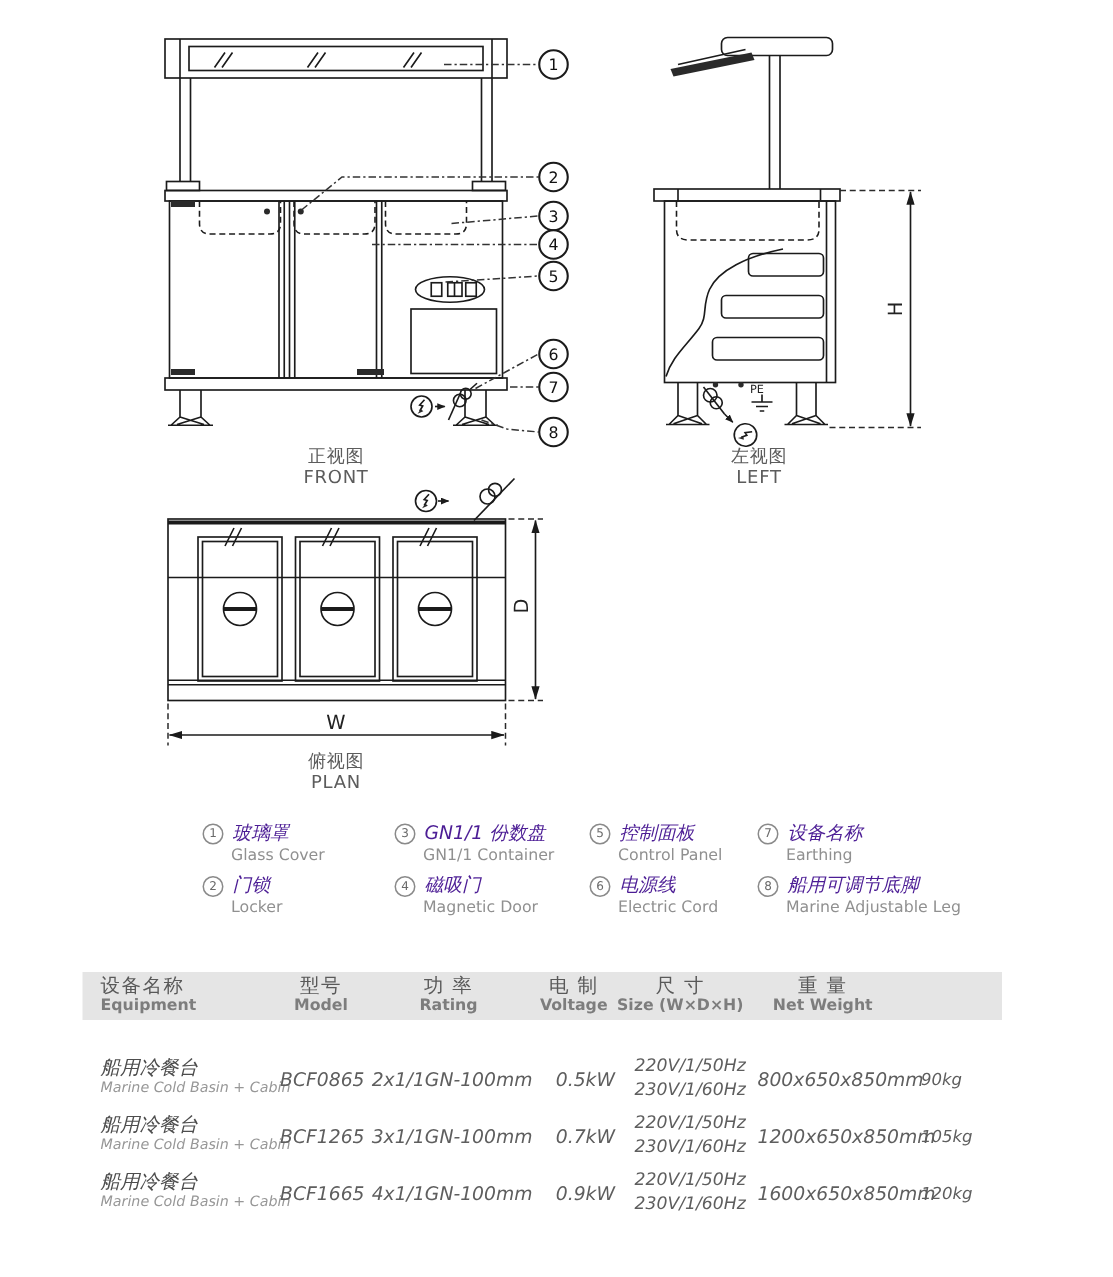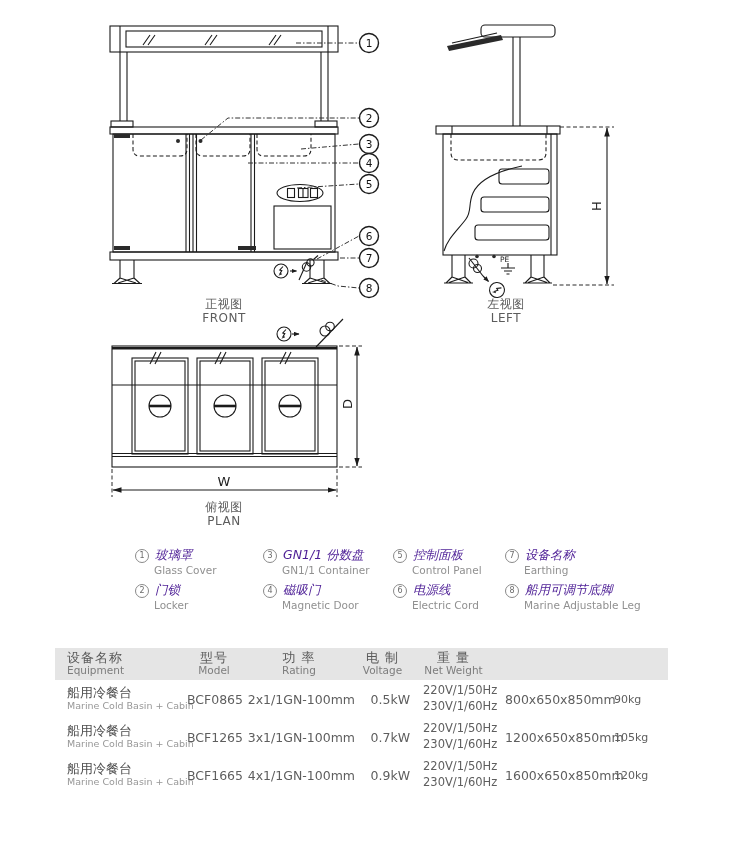--- a/index.html
+++ b/index.html
@@ -23,22 +23,22 @@
   .lg-line1{display:flex;align-items:center;height:15px;}
   .badge{display:inline-flex;align-items:center;justify-content:center;width:12px;height:12px;border:1px solid #8a8a8a;border-radius:50%;font-size:8px;color:#6a6a6a;margin-right:6px;flex:0 0 auto;}
   .lg-cn{font-size:12.5px;color:#4c1d95;white-space:nowrap;font-style:italic;}
   .lg-en{font-size:10.5px;color:#909090;margin-left:19px;margin-top:1px;white-space:nowrap;}
   
   .spec-table{position:absolute;left:55px;top:648px;width:613px;}
   .t-head{display:grid;grid-template-columns:130px 58px 112px 55px 87px 103px 68px;background:#e5e5e5;height:32px;align-items:center;}
   .th{text-align:center;line-height:1.1;}
   .th.first{text-align:left;padding-left:12px;}
   .th-cn{font-size:13px;color:#595959;letter-spacing:1px;}
-  .th-en{font-size:10.5px;color:#7d7d7d;letter-spacing:0;}
-  .t-body{margin-top:0;}
+  .th-en{font-size:10.5px;color:#7d7d7d;letter-spacing:0;font-weight:bold;}
+  .t-body{margin-top:20px;font-style:italic;}
   .t-row{display:grid;grid-template-columns:130px 58px 112px 55px 87px 103px 68px;height:38px;align-items:center;}
   .c-name{padding-left:12px;line-height:1.15;}
   .c-name-cn{font-size:13px;color:#4d4d4d;}
   .c-name-en{font-size:9.5px;color:#979797;white-space:nowrap;}
   .c-mid{text-align:right;font-size:12.5px;color:#5e5e5e;}
   .c-volt{padding-left:13px;font-size:11.5px;color:#5e5e5e;line-height:1.35;}
   .c-size{padding-left:8px;font-size:12.5px;color:#5e5e5e;}
   .c-wt{padding-left:14px;font-size:11px;color:#5e5e5e;}
   .footnote{position:absolute;left:67px;top:801px;line-height:1.2;}
   .fn-cn{font-size:12.5px;color:#4d4d4d;}
@@ -348,20 +348,24 @@
         </div>
       <div class="th">
           <div class="th-cn">功 率</div>
           <div class="th-en">Rating</div>
         </div>
       <div class="th">
           <div class="th-cn">电 制</div>
           <div class="th-en">Voltage</div>
         </div>
       <div class="th">
+          <div class="th-cn">尺 寸</div>
+          <div class="th-en">Size (W×D×H)</div>
+        </div>
+      <div class="th">
           <div class="th-cn">重 量</div>
           <div class="th-en">Net Weight</div>
         </div>
     </div>
     <div class="t-body">
       <div class="t-row">
         <div class="c-name">
             <div class="c-name-cn">船用冷餐台</div>
             <div class="c-name-en">Marine Cold Basin + Cabin</div>
           </div>

